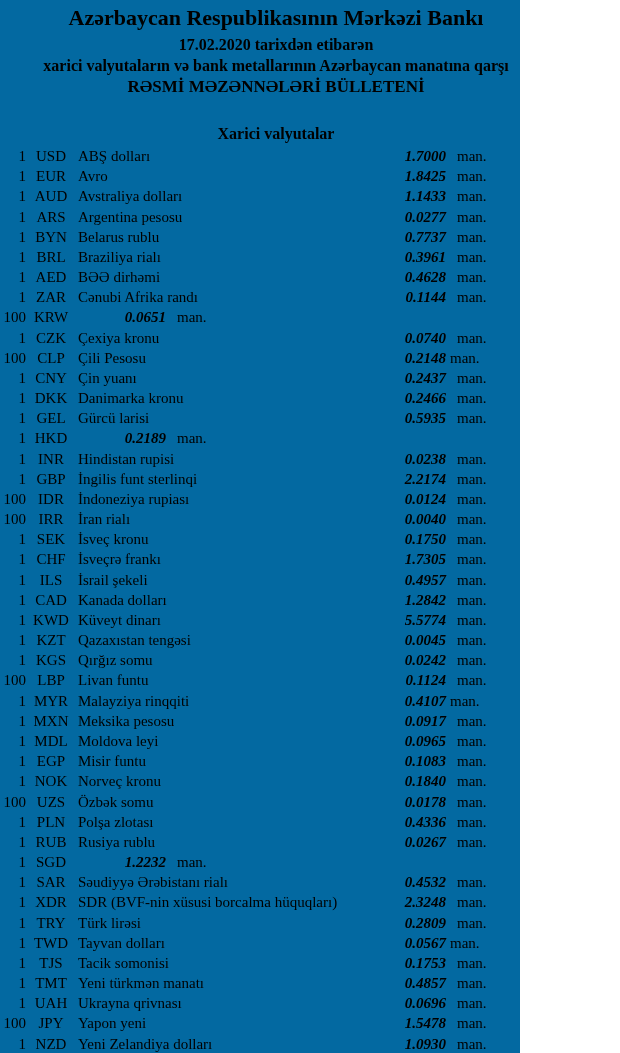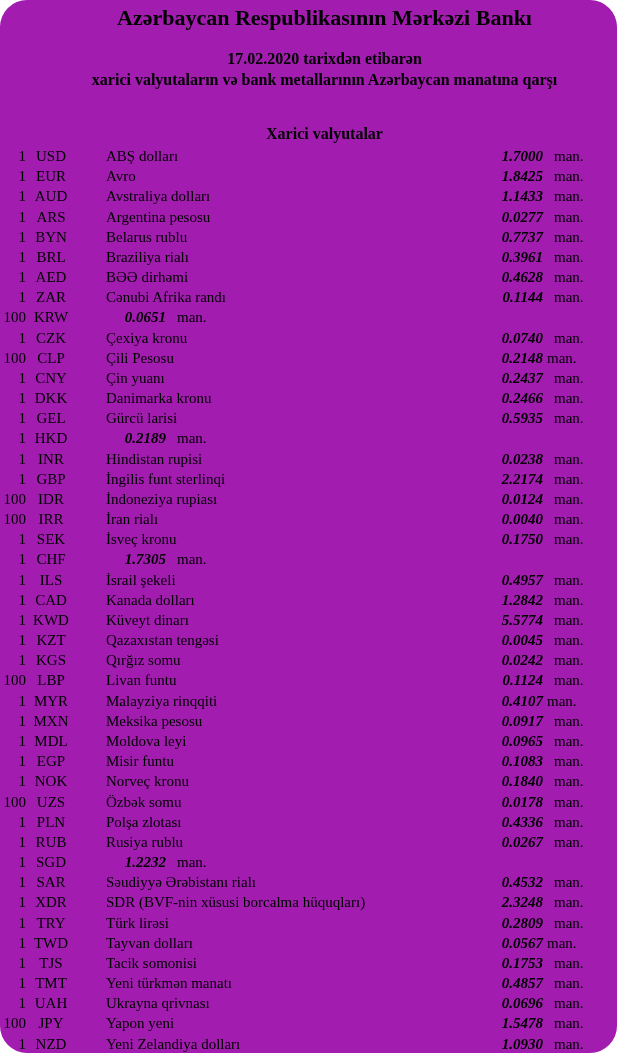--- a/index.html
+++ b/index.html
@@ -1,35 +1,34 @@
 <!DOCTYPE html>
 <html><head>
 <meta charset="utf-8">
 <style>
   html, body { margin: 0; padding: 0; background: #ffffff; }
   .page {
     position: relative;
-    width: 617px;
+    width: 520px;
     height: 1053px;
-    background: #a21caf;
+    background: #0369a1;
     color: #000000;
     font-family: "Liberation Serif", "DejaVu Serif", serif;
     overflow: hidden;
-    border-radius: 27px;
   }
   .header {
     position: absolute;
     top: 4px;
     left: 32px;
     right: 0;
     text-align: center;
     font-weight: bold;
   }
   .bank-name   { font-size: 22px; line-height: 28px; }
-  .date-line   { font-size: 16px; line-height: 21px; margin-top: 16px; }
+  .date-line   { font-size: 16px; line-height: 21px; margin-top: 2px; }
   .subtitle    { font-size: 16px; line-height: 21px; }
   .bulletin    { font-size: 17px; line-height: 21px; }
   .section-title {
     position: absolute;
     top: 125px;
     left: 32px;
     right: 0;
     text-align: center;
     font-weight: bold;
     font-size: 16px;
@@ -43,33 +42,34 @@
   }
   .row {
     display: flex;
     height: 20.18px;
     line-height: 20.18px;
     font-size: 15px;
     white-space: nowrap;
   }
   .row .qty   { width: 26px; text-align: right; }
   .row .code  { width: 50px; text-align: center; }
-  .row .name  { flex: 1; padding-left: 2px; overflow: hidden; margin-left: 28px; }
+  .row .name  { flex: 1; padding-left: 2px; overflow: hidden; }
   .row .value { width: 90px; text-align: right; font-weight: bold; font-style: italic; }
   .row .man   { width: 74px; padding-left: 11px; box-sizing: border-box; }
   .row.tight .man { padding-left: 4px; }
 </style>
 </head>
 <body>
 
 <div class="page">
   <div class="header">
     <div class="bank-name">Azərbaycan Respublikasının Mərkəzi Bankı</div>
     <div class="date-line">17.02.2020 tarixdən etibarən</div>
     <div class="subtitle">xarici valyutaların və bank metallarının Azərbaycan manatına qarşı</div>
+    <div class="bulletin">RƏSMİ MƏZƏNNƏLƏRİ BÜLLETENİ</div>
   </div>
 
   <div class="section-title">Xarici valyutalar</div>
 
   <div class="rates-table" id="rates-table">
       <div class="row">
         <span class="qty">1</span>
         <span class="code">USD</span>
         <span class="name">ABŞ dolları</span>
         <span class="value">1.7000</span>
@@ -202,20 +202,21 @@
       <div class="row">
         <span class="qty">1</span>
         <span class="code">SEK</span>
         <span class="name">İsveç kronu</span>
         <span class="value">0.1750</span>
         <span class="man">man.</span>
       </div>
       <div class="row">
         <span class="qty">1</span>
         <span class="code">CHF</span>
+        <span class="name">İsveçrə frankı</span>
         <span class="value">1.7305</span>
         <span class="man">man.</span>
       </div>
       <div class="row">
         <span class="qty">1</span>
         <span class="code">ILS</span>
         <span class="name">İsrail şekeli</span>
         <span class="value">0.4957</span>
         <span class="man">man.</span>
       </div>

